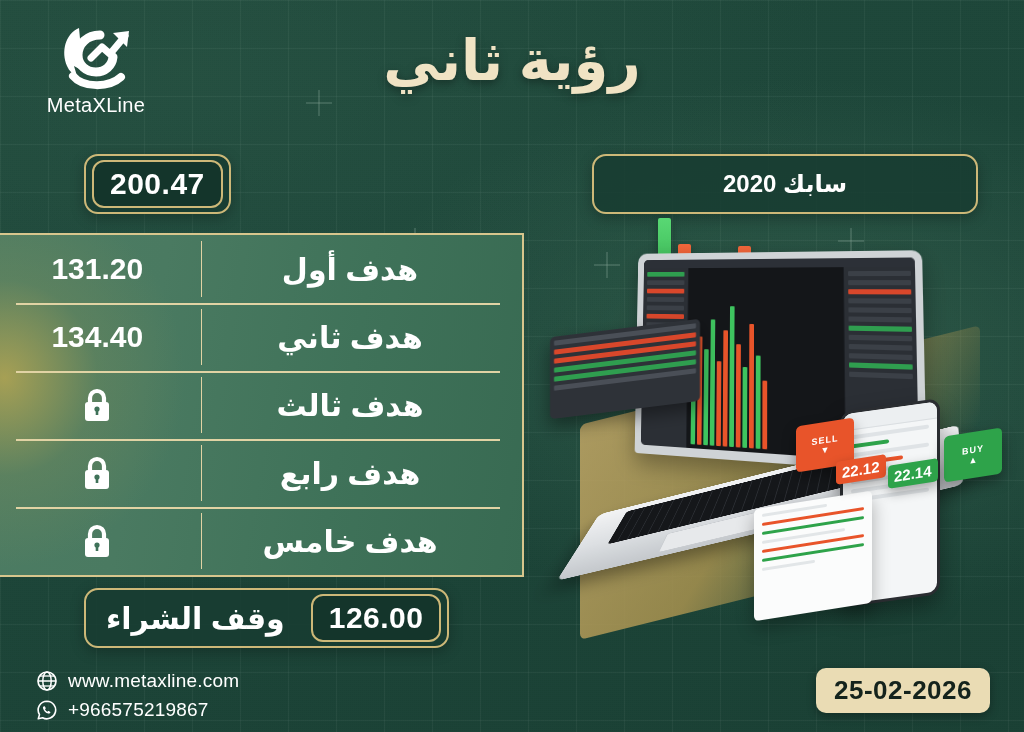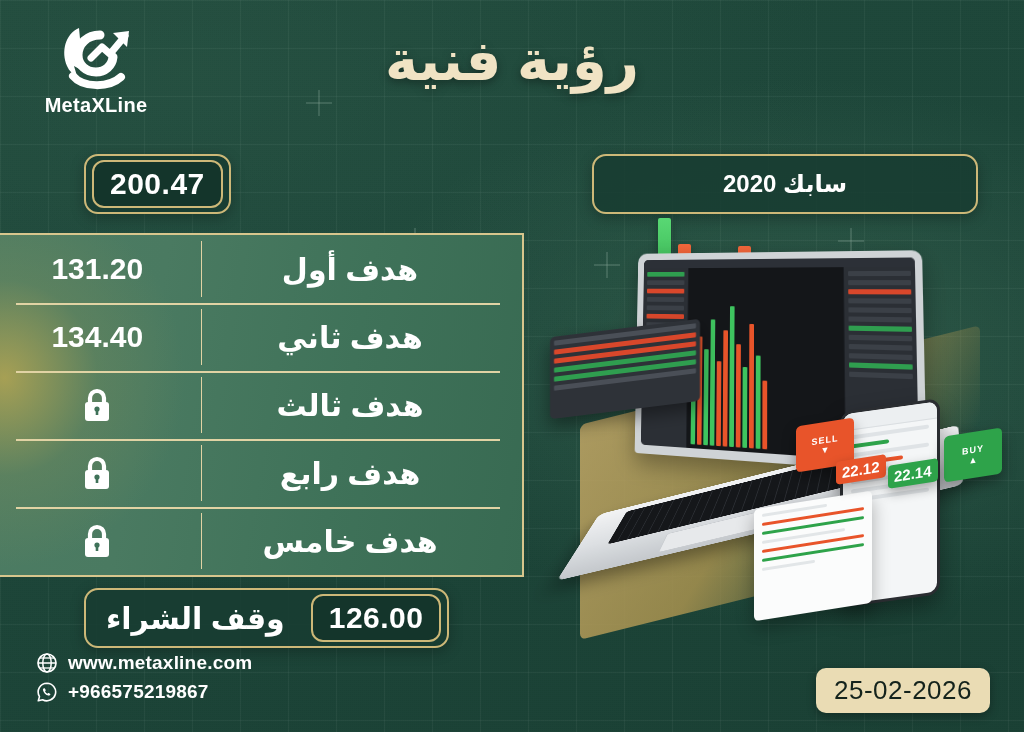--- a/index.html
+++ b/index.html
@@ -32,21 +32,21 @@
   }
   .cross{position:absolute;width:26px;height:26px;pointer-events:none;opacity:.5;}
   .cross:before,.cross:after{content:"";position:absolute;background:rgba(220,238,226,.30);}
   .cross:before{left:0;top:12px;width:26px;height:1.5px;}
   .cross:after{top:0;left:12px;height:26px;width:1.5px;}
 
   
   .logo{position:absolute;left:36px;top:22px;width:120px;text-align:center;}
   .logo svg{display:block;margin:0 auto;}
   .logo-text{
-    color:#ffffff;font-weight:bold;font-size:20px;letter-spacing:.3px;margin-top:2px;
+    color:#ffffff;font-weight:normal;font-size:20px;letter-spacing:.3px;margin-top:2px;
   }
   
   .title{
     position:absolute;left:0;right:0;top:28px;text-align:center;
     color:#f0e3c4;font-size:56px;font-weight:bold;direction:rtl;
     text-shadow:0 3px 10px rgba(0,0,0,.35);
   }
   
   .pill{
     position:absolute;display:flex;align-items:center;direction:rtl;
@@ -92,27 +92,27 @@
     padding-right:24px;
   }
   .tdiv{width:1.5px;align-self:stretch;background:#e1d3a4;margin:6px 0;}
   .tvalue{
     flex:1;text-align:center;color:#ffffff;font-size:30px;font-weight:bold;
     display:flex;align-items:center;justify-content:center;
   }
   .lock{display:inline-block;}
 
   
-  .contact{position:absolute;left:36px;top:652px;color:#ffffff;font-weight:bold;}
+  .contact{position:absolute;left:36px;top:670px;color:#ffffff;}
   .crow{display:flex;align-items:center;gap:10px;margin-bottom:7px;}
   .crow .ctext{font-size:19px;letter-spacing:.2px;}
   .date-badge{
     position:absolute;right:34px;top:668px;
     background:#eadcb4;color:#14231c;border-radius:10px;
-    font-size:26px;font-weight:normal;padding:7px 18px;letter-spacing:.5px;
+    font-size:26px;font-weight:bold;padding:7px 18px;letter-spacing:.5px;
     box-shadow:0 3px 10px rgba(0,0,0,.3);
   }
 
   
   .art{position:absolute;left:540px;top:210px;width:484px;height:420px;}
   .art .floor{
     position:absolute;left:40px;top:165px;width:400px;height:215px;
     background:linear-gradient(125deg,#c3a765 0%,#a8924f 45%,rgba(120,120,70,0) 85%);
     transform:skewY(-14deg);opacity:.85;border-radius:6px;
   }
@@ -209,21 +209,21 @@
     <svg width="86" height="70" viewBox="0 0 86 70">
       <path d="M26 6 C12 12, 8 30, 14 44 C16 49, 20 52, 24 54 L21 44 L30 49 Z" fill="#ffffff"></path>
       <path d="M47 13 C34 13, 25 22, 25 33 C25 43, 33 50, 43 50 C52 50, 59 44, 60 35" fill="none" stroke="#ffffff" stroke-width="9" stroke-linecap="round"></path>
       <path d="M38 36 L49 25 L57 32 L72 14" fill="none" stroke="#ffffff" stroke-width="7" stroke-linecap="round" stroke-linejoin="round"></path>
       <path d="M60 11 L76 9 L74 25 Z" fill="#ffffff"></path>
       <path d="M20 54 C30 66, 56 66, 68 55" fill="none" stroke="#ffffff" stroke-width="8" stroke-linecap="round"></path>
     </svg>
     <div class="logo-text">MetaXLine</div>
   </div>
 
-  <div class="title">رؤية فنية</div>
+  <div class="title">رؤية ثاني</div>
 
   <div class="pill" id="symbol-box">
     <span class="label">سابك 2020</span>
   </div>
 
   <div class="pill" id="buy-price-box">
     <span class="value">200.47</span>
   </div>
 
   <div class="panel">

